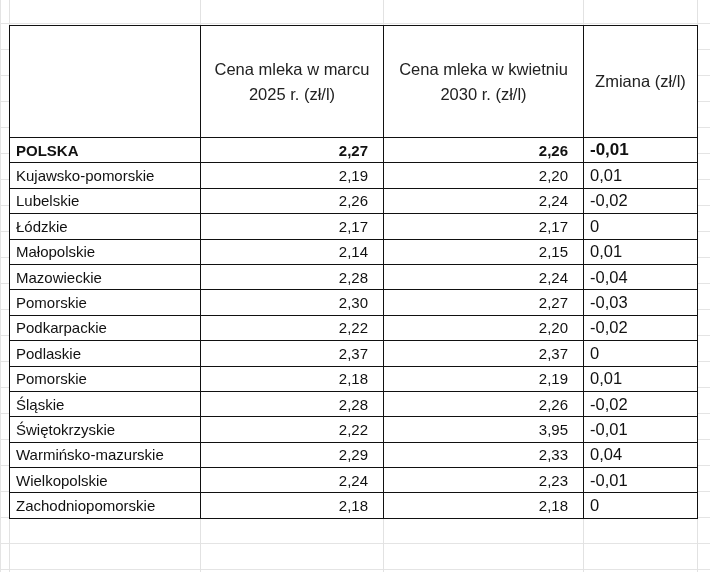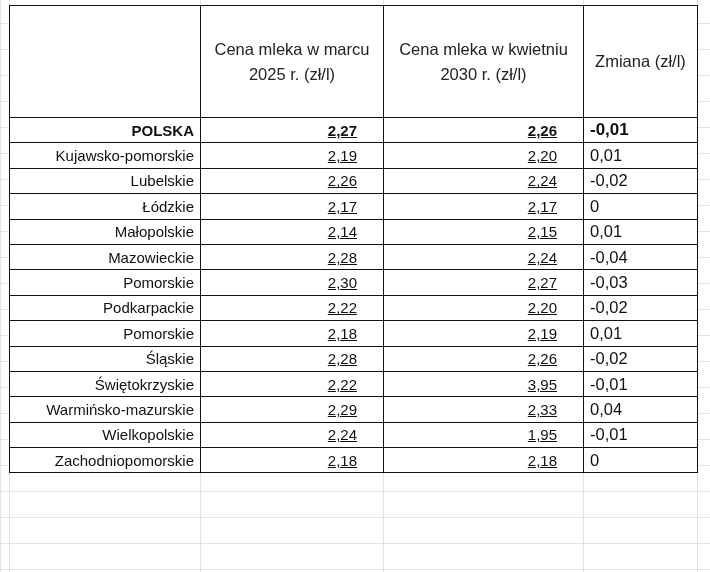--- a/index.html
+++ b/index.html
@@ -5,28 +5,28 @@
   html, body { margin: 0; padding: 0; background: #ffffff; }
   body { width: 710px; height: 572px; position: relative; overflow: hidden;
          font-family: "Liberation Sans", "DejaVu Sans", sans-serif; color: #111; }
   .gridbg { position: absolute; inset: 0;
     background-image:
       linear-gradient(to right, #e4e4e4 1px, transparent 1px),
       linear-gradient(to bottom, #e4e4e4 1px, transparent 1px);
     background-size: 100% 100%, 100% 26px;
     background-position: 0 0, 0 -3px; }
   .vline { position: absolute; top: 0; bottom: 0; width: 1px; background: #e2e2e2; }
-  table { position: absolute; left: 9px; top: 5px; border-collapse: collapse;
+  table { position: absolute; left: 9px; top: 25px; border-collapse: collapse;
           background: #fff; table-layout: fixed; }
   td, th { border: 1.5px solid #111; padding: 0 6px; font-size: 15px; font-weight: normal; }
   thead th { height: 111px; text-align: center; vertical-align: middle;
              font-size: 16.5px; line-height: 25px; color: #222; }
   tbody td { height: 24.4px; }
-  td.region { text-align: right; }
-  td.num { text-align: right; padding-right: 26px; text-decoration: underline; }
+  td.region { text-align: left; }
+  td.num { text-align: right; padding-right: 15px; }
   td.chg { text-align: left; font-size: 16.5px; }
   tr.total td { font-weight: bold; }
   tr.total td.chg { font-size: 17px; }
 </style>
 </head>
 <body>
 
 <div class="gridbg"></div>
 <div class="vline" style="left:9px"></div>
 <div class="vline" style="left:200px"></div>
@@ -92,20 +92,26 @@
         <td class="num">2,27</td>
         <td class="chg">-0,03</td>
       </tr>
       <tr>
         <td class="region">Podkarpackie</td>
         <td class="num">2,22</td>
         <td class="num">2,20</td>
         <td class="chg">-0,02</td>
       </tr>
       <tr>
+        <td class="region">Podlaskie</td>
+        <td class="num">2,37</td>
+        <td class="num">2,37</td>
+        <td class="chg">0</td>
+      </tr>
+      <tr>
         <td class="region">Pomorskie</td>
         <td class="num">2,18</td>
         <td class="num">2,19</td>
         <td class="chg">0,01</td>
       </tr>
       <tr>
         <td class="region">Śląskie</td>
         <td class="num">2,28</td>
         <td class="num">2,26</td>
         <td class="chg">-0,02</td>
@@ -118,21 +124,21 @@
       </tr>
       <tr>
         <td class="region">Warmińsko-mazurskie</td>
         <td class="num">2,29</td>
         <td class="num">2,33</td>
         <td class="chg">0,04</td>
       </tr>
       <tr>
         <td class="region">Wielkopolskie</td>
         <td class="num">2,24</td>
-        <td class="num">1,95</td>
+        <td class="num">2,23</td>
         <td class="chg">-0,01</td>
       </tr>
       <tr>
         <td class="region">Zachodniopomorskie</td>
         <td class="num">2,18</td>
         <td class="num">2,18</td>
         <td class="chg">0</td>
       </tr>
     </tbody>
 </table>

